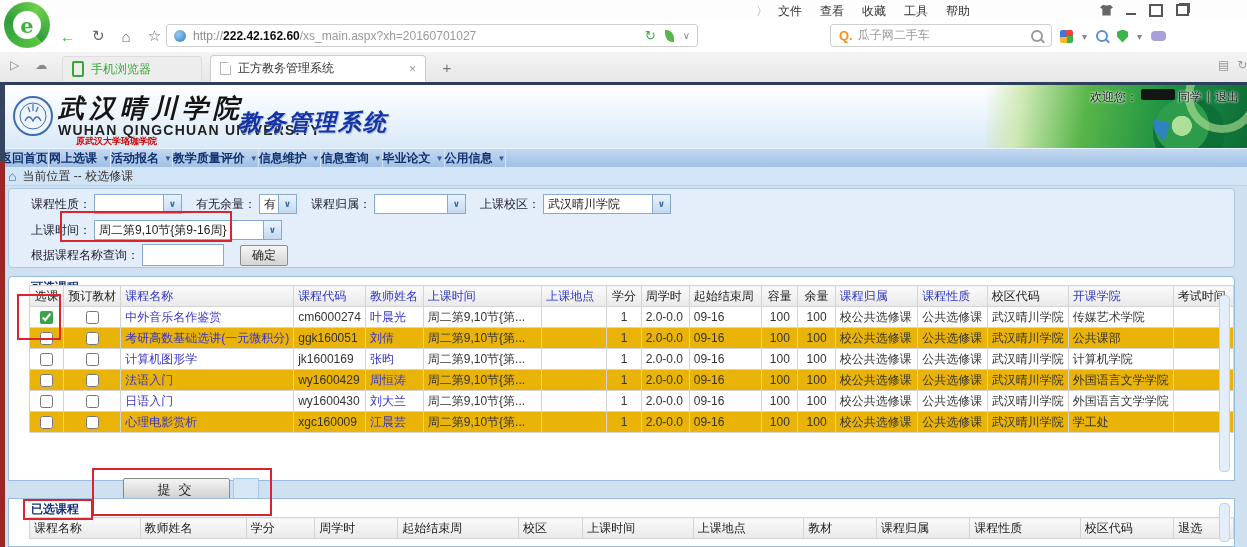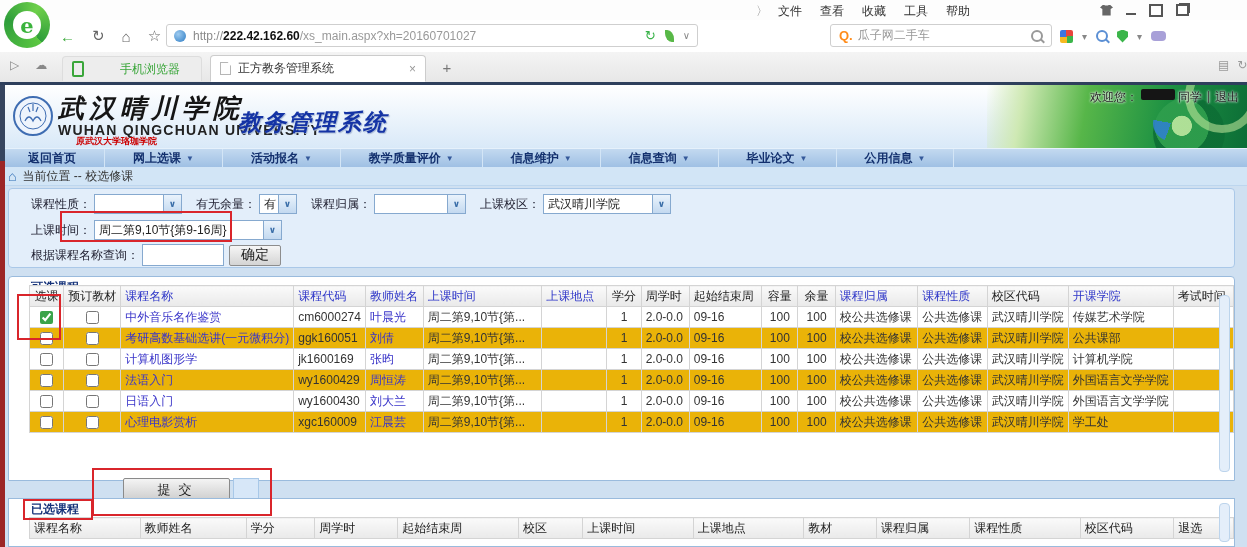--- a/index.html
+++ b/index.html
@@ -46,21 +46,21 @@
   .sb-mag{margin-left:auto;}
   .after-icons{position:absolute;left:1060px;top:20px;height:32px;display:flex;align-items:center;gap:9px;}
   .gridic{width:13px;height:13px;border-radius:2px;background:conic-gradient(#e8453c 0 25%,#3bb54a 0 50%,#f5b921 0 75%,#3b76e0 0);}
   .shield{width:11px;height:13px;background:#3bb54a;clip-path:polygon(50% 0,100% 18%,100% 55%,50% 100%,0 55%,0 18%);}
   .gamepad{width:15px;height:10px;background:#a8a0d8;border-radius:4px;}
   .tabbar{position:absolute;top:52px;left:0;width:1247px;height:30px;background:linear-gradient(#f4f4f4,#e7e7e7);border-bottom:1px solid #d9d9d9;}
   .tab-left{position:absolute;left:10px;top:58px;display:flex;gap:16px;color:#888;font-size:12px;align-items:center;}
   .tab1{position:absolute;left:62px;top:56px;width:140px;height:25px;background:#ededed;border:1px solid #ddd;border-bottom:none;
         border-radius:4px 4px 0 0;display:flex;align-items:center;padding:0 9px;gap:7px;box-sizing:border-box;}
   .phoneic{width:8px;height:12px;border:2px solid #3aa63a;border-radius:2px;flex:none;}
-  .tab1 .lbl{color:#3aa63a;margin-left:29px;}
+  .tab1 .lbl{color:#3aa63a;}
   .tab2{position:absolute;left:210px;top:55px;width:216px;height:27px;background:#fff;border:1px solid #ccc;border-bottom:1px solid #fff;
         border-radius:4px 4px 0 0;display:flex;align-items:center;padding:0 9px;gap:7px;box-sizing:border-box;z-index:2;}
   .docic{width:9px;height:11px;background:#fdfdfd;border:1px solid #b5b5b5;clip-path:polygon(0 0,70% 0,100% 30%,100% 100%,0 100%);flex:none;}
   .tab2 .lbl{color:#333;}
   .tabx{margin-left:auto;color:#999;}
   .newtab{position:absolute;left:436px;top:58px;width:22px;height:20px;text-align:center;color:#777;font-size:15px;line-height:20px;}
   .tab-right{position:absolute;left:1218px;top:58px;display:flex;gap:8px;color:#999;font-size:12px;}
   
   .page{position:absolute;top:82px;left:0;width:1247px;height:465px;background:#cfe0f1;}
   .page-top-line{position:absolute;top:0;left:0;width:1247px;height:3px;background:#2e3f5c;}
@@ -77,38 +77,38 @@
   .wsep{color:#444;margin:0 2px;}
   .seal{position:absolute;left:12px;top:10px;}
   .univ-cn{position:absolute;left:58px;top:6px;font-family:"DejaVu Serif","Liberation Serif",serif;font-weight:bold;
      font-style:italic;font-size:26px;color:#151515;letter-spacing:5px;white-space:nowrap;}
   .univ-en{position:absolute;left:58px;top:37px;font-size:14px;font-weight:bold;letter-spacing:1.2px;color:#222;}
   .univ-sub{position:absolute;left:76px;top:50px;font-size:9px;font-weight:bold;color:#c00;}
   .sys-title{position:absolute;left:238px;top:22px;font-size:23px;font-weight:bold;font-style:italic;color:#1433a5;
      text-shadow:1px 1px 1px #aabbd6;letter-spacing:2px;}
   .nav{position:absolute;top:66px;left:0;width:1247px;height:19px;display:flex;align-items:stretch;
      background:linear-gradient(#c3d9f0,#9fc0e4);border-top:1px solid #e6f1fb;box-sizing:border-box;}
-  .nav-item{padding:0 28px;color:#13306e;font-weight:bold;border-right:1px solid #d3e5f6;display:flex;gap:5px;align-items:center;}
+  .nav-item{padding:0 0;color:#13306e;font-weight:bold;border-right:1px solid #d3e5f6;display:flex;gap:5px;align-items:center;}
   .nav-item .caret{font-size:8px;color:#35599a;}
   .breadcrumb{position:absolute;top:85px;left:0;width:1247px;height:19px;background:#d2e5f6;display:flex;align-items:center;
      padding-left:8px;gap:6px;color:#333;border-bottom:1px solid #bdd6ee;box-sizing:border-box;}
   .home-ic{color:#2f6db5;font-size:14px;}
   
   .filters{position:absolute;left:8px;top:106px;width:1227px;height:80px;background:#e3eefa;border:1px solid #aac8e8;border-radius:4px;box-sizing:border-box;}
   .frow{position:absolute;left:22px;display:flex;align-items:center;height:22px;}
   .frow.r1{top:4px;} .frow.r2{top:30px;} .frow.r3{top:55px;}
   .f-label{color:#223;margin-right:3px;white-space:nowrap;}
   .gap{margin-left:14px;}
   .sel{height:20px;background:#fff;border:1px solid #86a9cf;display:flex;align-items:center;color:#222;
        padding-left:4px;box-sizing:border-box;}
   .sel .arrow{margin-left:auto;width:17px;height:100%;background:linear-gradient(#eaf3fc,#c3d9f0);border-left:1px solid #86a9cf;
        color:#3a6ea8;font-size:9px;display:flex;align-items:center;justify-content:center;font-weight:bold;}
   .q-input{width:76px;height:18px;border:1px solid #86a9cf;background:#fff;font-size:12px;}
   .btn3d{height:21px;padding:0 11px;background:linear-gradient(#f6f6f6,#d4d4d4);border:1px solid #8d8d8d;border-radius:2px;
-       color:#222;font-size:14px;margin-left:5px;font-family:inherit;}
+       color:#222;font-size:12px;margin-left:16px;font-family:inherit;}
   
   .main-panel{position:absolute;left:8px;top:194px;width:1227px;height:205px;background:#fff;border:1px solid #9abbdd;
        border-radius:4px 4px 0 0;box-sizing:border-box;}
   .sect-title{position:absolute;left:22px;top:2px;font-weight:bold;color:#16337a;}
   .grid-wrap{position:absolute;left:20px;top:8px;}
   table.grid{border-collapse:collapse;table-layout:fixed;}
   table.grid th,table.grid td{border:1px solid #d4d4d4;height:20px;padding:0 4px;font-size:12px;overflow:hidden;
        white-space:nowrap;text-overflow:ellipsis;text-align:left;font-weight:normal;}
   table.grid thead th{background:linear-gradient(#fafafa,#e9e9e9);color:#222;}
   table.grid th.link{color:#2d35c8;}

